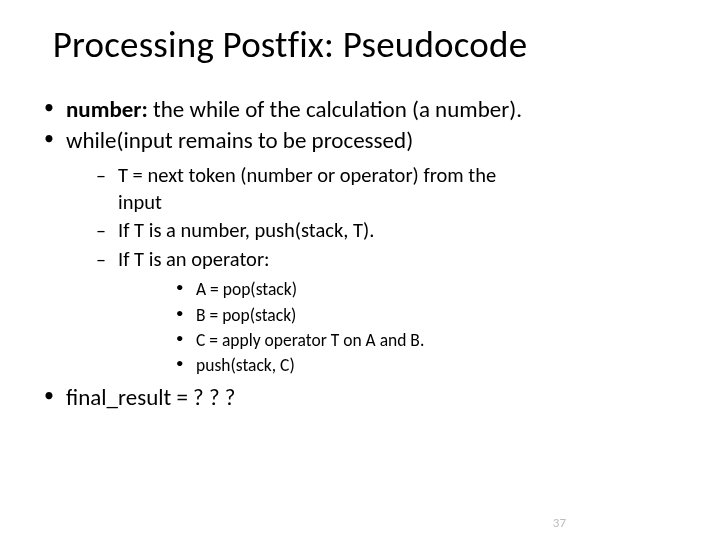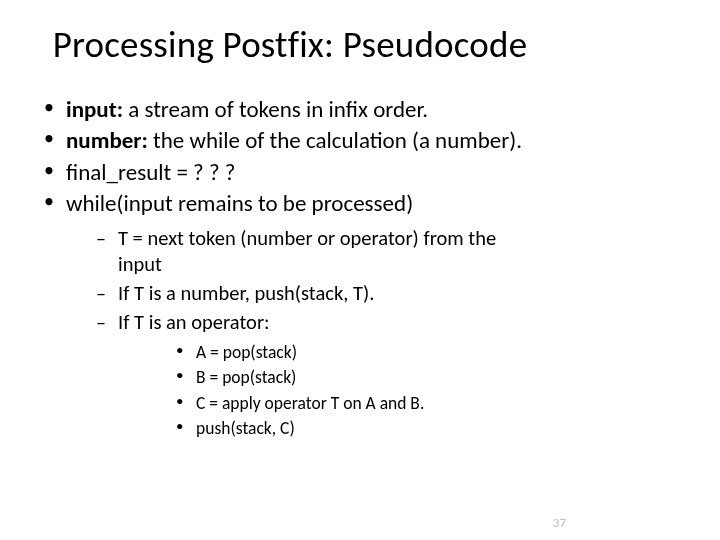--- a/index.html
+++ b/index.html
@@ -19,40 +19,37 @@
   .pagenum { position: absolute; right: 14px; bottom: 10px; font-size: 13px; color: #bdbdbd; }
 </style>
 </head>
 <body>
 
 <div class="slide">
   <h1 class="title">Processing Postfix: Pseudocode</h1>
 
   <ul class="lvl1">
     <li>
-      <span class="bold">input:</span><span> a stream of tokens in infix order.</span>
-    </li>
-    <li>
       <span class="bold">number:</span><span> the while of the calculation (a number).</span>
-    </li>
-    <li>
-      <span>final_result = ? ? ?</span>
     </li>
     <li>
       <span>while(input remains to be processed)</span>
       <ul class="lvl2">
         <li><span>T = next token (number or operator) from the input</span></li>
         <li><span>If T is a number, push(stack, T).</span></li>
         <li>
           <span>If T is an operator:</span>
           <ul class="lvl3">
             <li><span>A = pop(stack)</span></li>
             <li><span>B = pop(stack)</span></li>
             <li><span>C = apply operator T on A and B.</span></li>
             <li><span>push(stack, C)</span></li>
           </ul>
         </li>
       </ul>
     </li>
+    <li>
+      <span>final_result = ? ? ?</span>
+    </li>
   </ul>
 
   <div class="pagenum">37</div>
 </div>
 
 </body></html>

